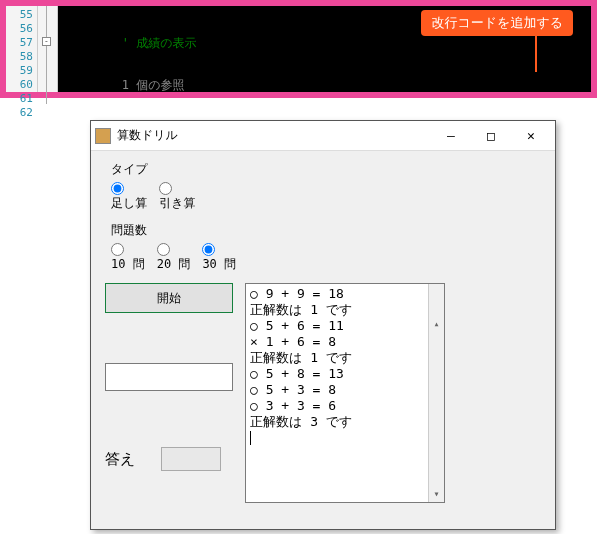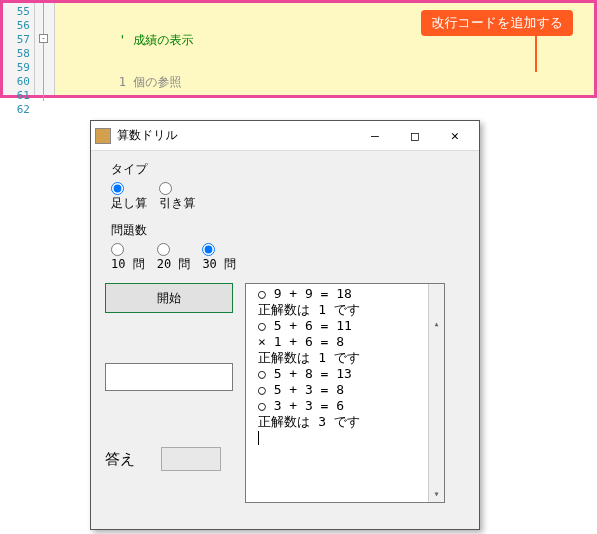--- a/index.html
+++ b/index.html
@@ -1,55 +1,55 @@
 <!DOCTYPE html>
 <html><head>
 <meta charset="utf-8">
 <style>
 * { box-sizing: border-box; margin: 0; padding: 0; }
 body { font-family: "MS Gothic", "Meiryo", monospace; background: #fff; width: 597px; height: 534px; position: relative; }
 
 
-.code-editor { position: absolute; top: 0; left: 0; width: 597px; height: 98px; background: #fef9c3; border: 3px solid #ec4899; display: flex; }
+.code-editor { position: absolute; top: 0; left: 0; width: 597px; height: 98px; background: #000000; border: 6px solid #ec4899; display: flex; }
 .line-numbers { width: 32px; background: #f4f4f4; border-right: 1px solid #ccc; padding-top: 2px; }
 .line-numbers div { height: 14px; font-size: 11px; color: #2b91af; text-align: right; padding-right: 4px; }
 .fold-gutter { width: 20px; background: #f4f4f4; border-right: 1px solid #ccc; position: relative; }
 .fold-box { position: absolute; left: 4px; width: 9px; height: 9px; border: 1px solid #888; background: #fff; font-size: 8px; line-height: 7px; text-align: center; color: #555; }
 .fold-line { position: absolute; left: 8px; width: 1px; background: #aaa; }
 .code-lines { flex: 1; padding-top: 2px; padding-left: 4px; font-size: 12px; line-height: 14px; white-space: pre; overflow: hidden; border-radius: 8px; }
 .code-lines .row { height: 14px; border-left: 2px solid transparent; }
 .cmt { color: #008000; }
 .grey { color: #888; }
 
 
 .callout { position: absolute; top: 10px; right: 24px; background: #ff5a1f; color: #fff; font-size: 13px; padding: 4px 10px; border-radius: 4px; z-index: 10; }
 .callout-line { position: absolute; top: 32px; right: 60px; width: 2px; height: 40px; background: #ff5a1f; z-index: 9; }
 
 
-.app-window { position: absolute; top: 120px; left: 90px; width: 390px; height: 410px; background: #f0f0f0; border: 1px solid #555; box-shadow: 3px 3px 6px rgba(0,0,0,0.3); }
+.app-window { position: absolute; top: 120px; left: 90px; width: 466px; height: 410px; background: #f0f0f0; border: 1px solid #555; box-shadow: 3px 3px 6px rgba(0,0,0,0.3); }
 .titlebar { height: 30px; background: #fff; border-bottom: 1px solid #ddd; display: flex; align-items: center; padding: 0 4px; }
 .app-icon { width: 16px; height: 16px; background: #d4a050; border: 1px solid #888; margin-right: 6px; display:inline-block; }
 .title-text { flex: 1; font-size: 12px; }
 .win-btn { width: 40px; height: 28px; display: flex; align-items: center; justify-content: center; font-size: 13px; color: #000; }
 
 .client { padding: 10px 14px; }
 .group-label { font-size: 12px; margin-bottom: 4px; margin-left: 6px; }
 .radio-row { display: flex; gap: 12px; margin-bottom: 10px; margin-left: 6px; }
 .radio-item { display: flex; font-size: 12px; flex-direction: column; }
 .radio-item input { width: 13px; height: 13px; }
 
 .main-area { display: flex; gap: 10px; margin-top: 6px; }
 .left-col { width: 130px; }
 .start-btn { width: 128px; height: 30px; background: #e1e1e1; border: 1px solid #15803d; font-size: 12px; margin-bottom: 50px; }
 .in-box { width: 128px; height: 28px; border: 1px solid #7a7a7a; background: #fff; font-size: 12px; padding: 2px 4px; }
 .answer-row { display: flex; align-items: center; gap: 26px; margin-top: 56px; }
 .answer-label { font-size: 15px; }
 .answer-box { width: 60px; height: 24px; background: #e8e8e8; border: 1px solid #aaa; }
 
-.out-box { width: 200px; height: 220px; border: 1px solid #7a7a7a; background: #fff; font-size: 13px; padding: 2px 12px; white-space: pre; line-height: 16px; position: relative; overflow: hidden; }
+.out-box { width: 200px; height: 220px; border: 1px solid #7a7a7a; background: #fff; font-size: 13px; padding: 2px 4px; white-space: pre; line-height: 16px; position: relative; overflow: hidden; }
 .out-box .scroll { position: absolute; right: 0; top: 0; width: 16px; height: 100%; background: #f0f0f0; border-left: 1px solid #ccc; }
 .out-box .scroll .arr { height: 16px; text-align: center; font-size: 10px; color: #666; line-height:16px; }
 .out-box .caret { display: inline-block; width: 1px; height: 14px; background: #000; vertical-align: text-bottom; }
 </style>
 </head>
 <body>
 
 <div class="code-editor">
   <div class="line-numbers">
     <div>55</div>

